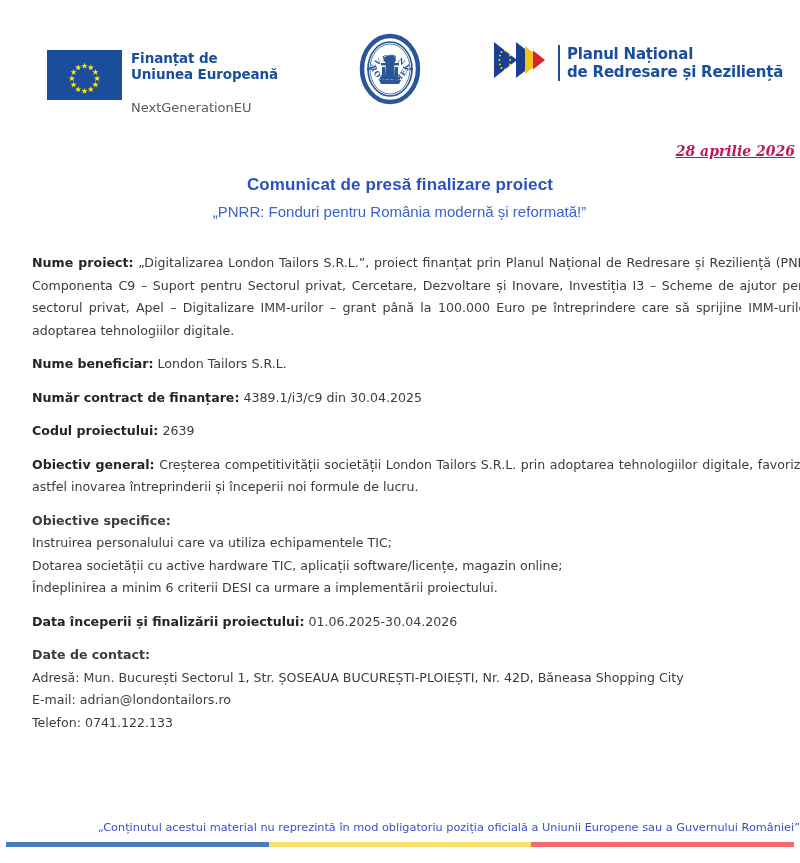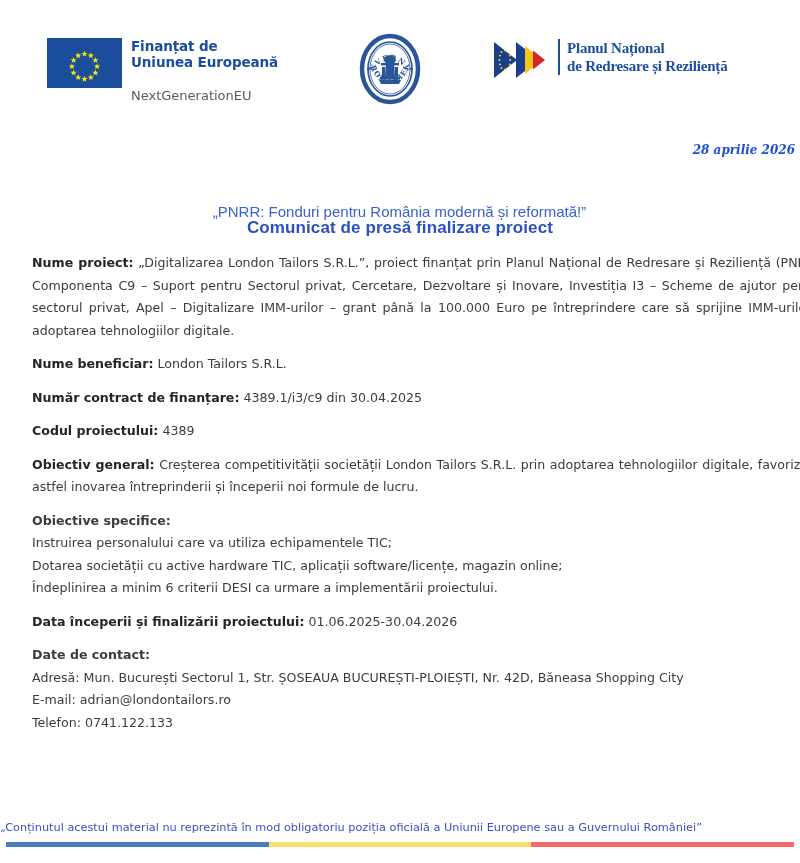--- a/index.html
+++ b/index.html
@@ -22,21 +22,21 @@
     top: 33px;
     left: 0;
     width: 800px;
     height: 72px;
   }
 
   
   .eu-logo {
     position: absolute;
     left: 47px;
-    top: 5px;
+    top: 17px;
     display: flex;
     align-items: flex-start;
     justify-content: flex-end;
   }
   .eu-flag {
     width: 75px;
     height: 50px;
     background: #1a4d9c;
     position: relative;
     flex: none;
@@ -69,22 +69,21 @@
     width: 70px;
     height: 72px;
   }
 
   
   .pnrr-logo {
     position: absolute;
     left: 492px;
     top: 6px;
     display: flex;
-    align-items: flex-start;
-    font-family: Liberation Serif, serif;
+    align-items: flex-end;
   }
   .pnrr-mark { width: 62px; height: 42px; flex: none; }
   .pnrr-divider {
     width: 2px;
     height: 36px;
     background: #1a4d9c;
     margin: 0 7px 0 4px;
     flex: none;
   }
   .pnrr-text .p1, .pnrr-text .p2 {
@@ -97,37 +96,37 @@
   }
 
   
   .doc-date {
     position: absolute;
     top: 143px;
     right: 5px;
     font-family: "DejaVu Serif", serif;
     font-style: italic;
     font-weight: bold;
-    font-size: 12px;
-    color: #1d4ed8;
+    font-size: 14px;
+    color: #be185d;
+    text-decoration: underline;
   }
 
   
   .title-main {
     position: absolute;
     top: 175px;
     left: 0;
     width: 800px;
     text-align: center;
     font-family: "Liberation Sans", sans-serif;
     font-weight: bold;
     font-size: 17px;
     color: #2a52be;
     letter-spacing: 0.1px;
-    margin-top: 43px;
   }
   .title-sub {
     position: absolute;
     top: 203px;
     left: 0;
     width: 799px;
     text-align: center;
     font-family: "Liberation Sans", sans-serif;
     font-size: 15px;
     color: #3b62c9;
@@ -159,21 +158,21 @@
     margin: 0;
     color: #3b3b42;
   }
 
   
   .footer-note {
     position: absolute;
     bottom: 29px;
     left: 0;
     width: 800px;
-    text-align: left;
+    text-align: right;
     font-size: 11.3px;
     color: #3a4fc4;
   }
   .color-bar {
     position: absolute;
     bottom: 16px;
     left: 6px;
     width: 788px;
     height: 5px;
     display: flex;
@@ -287,21 +286,21 @@
     <span>London Tailors S.R.L.</span>
   </p>
 
   <p class="para">
     <b>Număr contract de finanțare:</b>
     <span>4389.1/i3/c9 din 30.04.2025</span>
   </p>
 
   <p class="para">
     <b>Codul proiectului:</b>
-    <span>4389</span>
+    <span>2639</span>
   </p>
 
   <p class="para">
     <b>Obiectiv general:</b>
     <span>Creșterea competitivității societății London Tailors S.R.L. prin adoptarea tehnologiilor digitale, favorizând astfel inovarea întreprinderii și începerii noi formule de lucru.</span>
   </p>
 
   <p class="line lbl">Obiective specifice:</p>
   <p class="line">Instruirea personalului care va utiliza echipamentele TIC;</p>
   <p class="line">Dotarea societății cu active hardware TIC, aplicații software/licențe, magazin online;</p>

